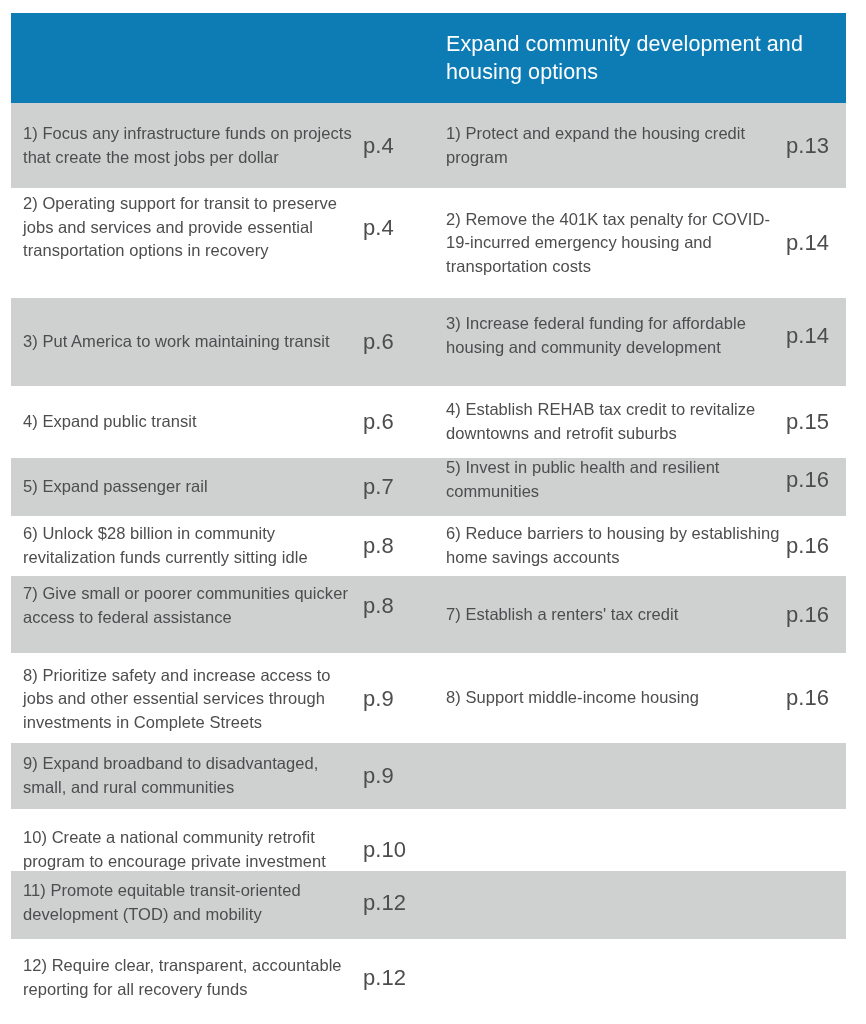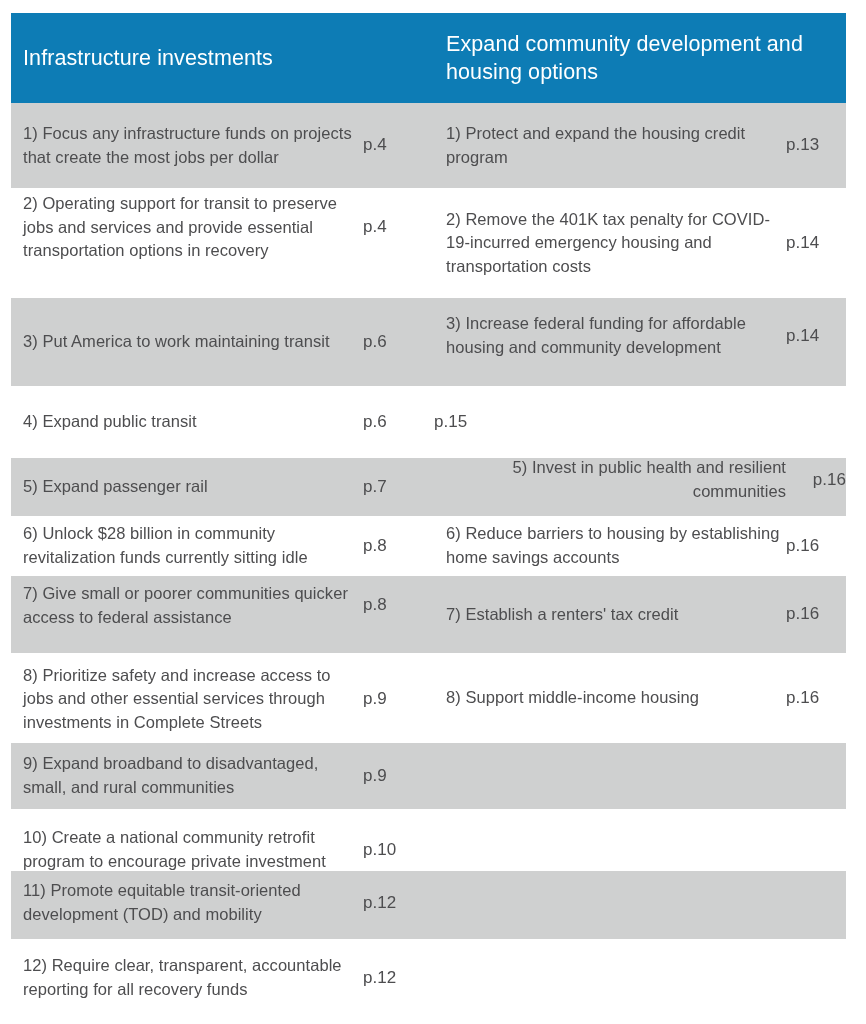--- a/index.html
+++ b/index.html
@@ -76,37 +76,34 @@
     color: #4d4d4f;
     font-size: 16.5px;
     line-height: 1.43;
     letter-spacing: 0.05px;
   }
   .cell.col-right .cell-text { width: 352px; }
 
   .cell-page {
     flex: 1 1 auto;
     color: #4d4d4f;
-    font-size: 17px;
+    font-size: 22px;
     line-height: 1.43;
     letter-spacing: 0.05px;
     white-space: nowrap;
   }
 
   
 </style>
 </head>
 <body>
 
 <div id="page">
 
   <div class="header-band">
-    <div class="header-cell left">
-      <div class="header-title">Infrastructure investments</div>
-    </div>
     <div class="header-cell right">
       <div class="header-title">Expand community development and housing options</div>
     </div>
   </div>
 
   <div id="rows-root">
       <div class="band shade" style="top: 103px; height: 85px;"></div>
       <div class="cell col-left" style="top: 103px; height: 85px;">
         <div class="cell-text">1) Focus any infrastructure funds on projects that create the most jobs per dollar</div>
         <div class="cell-page">p.4</div>
@@ -132,28 +129,29 @@
       <div class="cell col-right" style="top: 298px; height: 76px;">
         <div class="cell-text">3) Increase federal funding for affordable housing and community development</div>
         <div class="cell-page">p.14</div>
       </div>
       <div class="band plain" style="top: 386px; height: 72px;"></div>
       <div class="cell col-left" style="top: 386px; height: 72px;">
         <div class="cell-text">4) Expand public transit</div>
         <div class="cell-page">p.6</div>
       </div>
       <div class="cell col-right" style="top: 386px; height: 72px;">
+        <div class="cell-text">4) Establish REHAB tax credit to revitalize downtowns and retrofit suburbs</div>
         <div class="cell-page">p.15</div>
       </div>
       <div class="band shade" style="top: 458px; height: 58px;"></div>
       <div class="cell col-left" style="top: 458px; height: 58px;">
         <div class="cell-text">5) Expand passenger rail</div>
         <div class="cell-page">p.7</div>
       </div>
-      <div class="cell col-right" style="top: 458px; height: 44px; text-align: right;">
+      <div class="cell col-right" style="top: 458px; height: 44px;">
         <div class="cell-text">5) Invest in public health and resilient communities</div>
         <div class="cell-page">p.16</div>
       </div>
       <div class="band plain" style="top: 516px; height: 60px;"></div>
       <div class="cell col-left" style="top: 516px; height: 60px;">
         <div class="cell-text">6) Unlock $28 billion in community revitalization funds currently sitting idle</div>
         <div class="cell-page">p.8</div>
       </div>
       <div class="cell col-right" style="top: 516px; height: 60px;">
         <div class="cell-text">6) Reduce barriers to housing by establishing home savings accounts</div>

